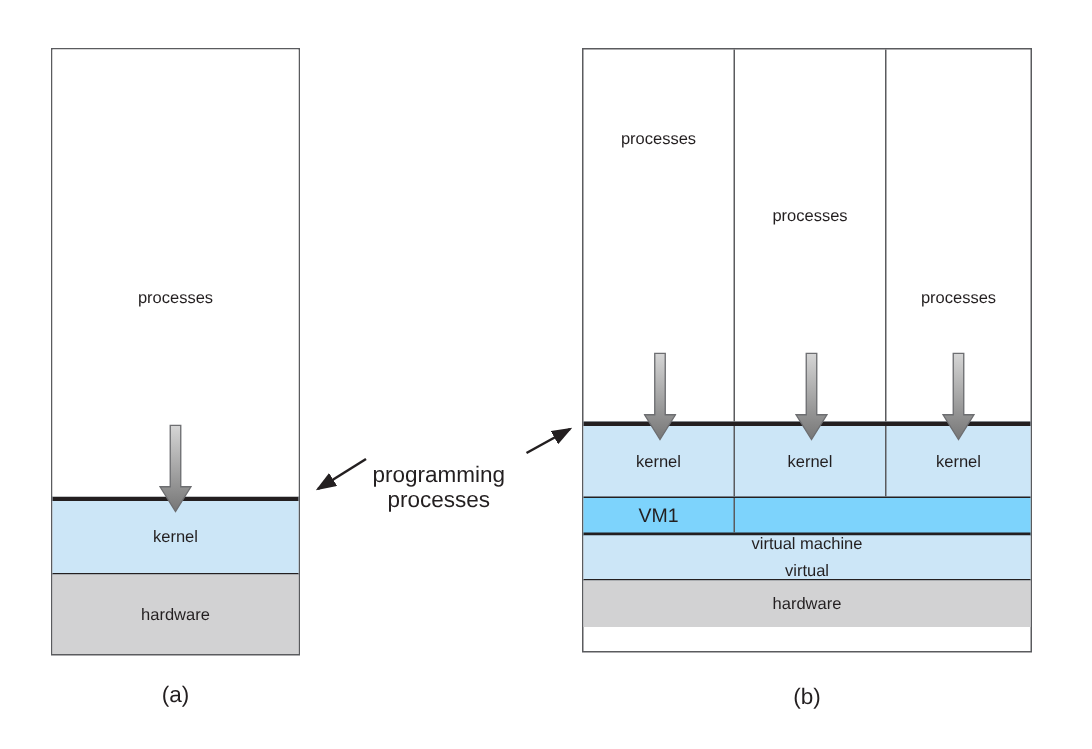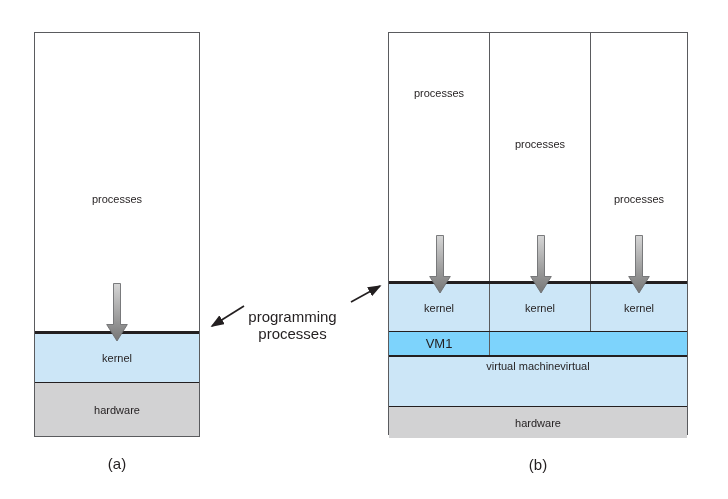--- a/index.html
+++ b/index.html
@@ -40,22 +40,22 @@
   .b-col .label{position:absolute;left:0;right:0;text-align:center;}
   .b-col-1 .label{top:54px;}
   .b-col-2 .label{top:105px;}
   .b-col-3 .label{top:160px;}
   .b-kernels{height:51px;display:flex;background:var(--kernel-fill);
     border-top:3px solid var(--line);border-bottom:1px solid var(--line);}
   .b-kernels .cell,.b-vms .cell{display:flex;align-items:center;justify-content:center;height:100%;}
   .cell-1,.cell-2{width:101px;border-right:1px solid var(--border);}
   .cell-3{flex:1;}
   .b-vms{height:25px;display:flex;background:#7dd3fc;border-bottom:2px solid var(--line);font-size:13px;}
-  .b-vmm{height:50px;background:var(--kernel-fill);border-bottom:1px solid var(--line);
-    display:flex;flex-direction:row;justify-content:center;line-height:18px;}
+  .b-vmm{height:30px;background:var(--kernel-fill);border-bottom:1px solid var(--line);
+    display:flex;flex-direction:column;align-items:center;justify-content:center;line-height:18px;}
   .b-hardware{height:31px;background:var(--hardware-fill);
     display:flex;align-items:center;justify-content:center;}
   
   .caption{position:absolute;text-align:center;font-size:15px;}
   .caption-a{left:34px;top:455px;width:166px;}
   .caption-b{left:388px;top:456px;width:300px;}
   
   .down-arrow{position:absolute;width:22px;height:59px;z-index:5;}
   .down-arrow svg{display:block;width:100%;height:100%;}
   .arrow-a{left:106px;top:283px;}

